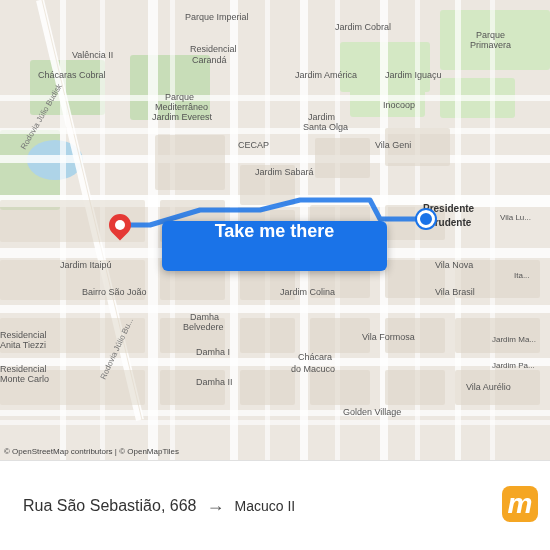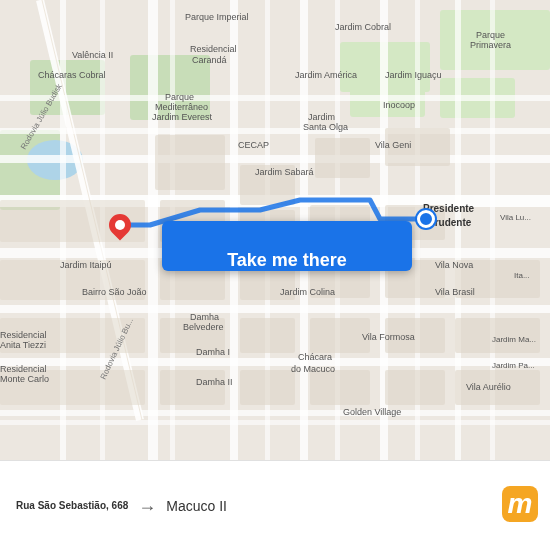--- a/index.html
+++ b/index.html
@@ -25,26 +25,26 @@
       width: 100%;
       height: 100%;
       background: #ece7e0;
     }
 
     
     .take-me-there-btn {
       position: absolute;
       left: 162px;
       top: 221px;
-      width: 250px;
+      width: 225px;
       height: 50px;
       background: #1a73e8;
       border-radius: 6px;
       display: flex;
-      align-items: flex-end;
+      align-items: flex-start;
       justify-content: center;
       cursor: pointer;
       z-index: 10;
       box-shadow: 0 2px 8px rgba(0,0,0,0.3);
     }
 
     .take-me-there-btn span {
       color: white;
       font-size: 18px;
       font-weight: 600;
@@ -111,23 +111,24 @@
       height: 90px;
       background: white;
       display: flex;
       align-items: center;
       padding: 0 16px;
       border-top: 1px solid #e0e0e0;
       z-index: 20;
     }
 
     .bottom-from {
-      font-size: 10px;
+      font-size: 16px;
       color: #333;
-      font-weight: 700;
+      font-weight: 400;
+      margin-left: 7px;
     }
 
     .bottom-arrow {
       font-size: 18px;
       color: #555;
       margin: 0 10px;
     }
 
     .bottom-to {
       font-size: 14px;
@@ -295,20 +296,23 @@
   </svg>
 
   <div class="marker-red" style="left:108px; top:214px; position:absolute; z-index:8;"></div>
 
   <div class="marker-blue" style="left:417px; top:210px;"></div>
 
   <div class="take-me-there-btn" style="left:162px; top:221px;">
     <span>Take me there</span>
   </div>
 
+  <div class="attribution">
+    <span>© OpenStreetMap contributors | © OpenMapTiles</span>
+  </div>
 </div>
 
 <div id="bottom-bar">
   <span class="bottom-from">Rua São Sebastião, 668</span>
   <span class="bottom-arrow">→</span>
   <span class="bottom-to">Macuco II</span>
 
   <div class="moovit-logo">
     <div class="moovit-m">
       <span style="font-size:28px; font-weight:900; font-style:italic; font-family:Arial;">m</span>

